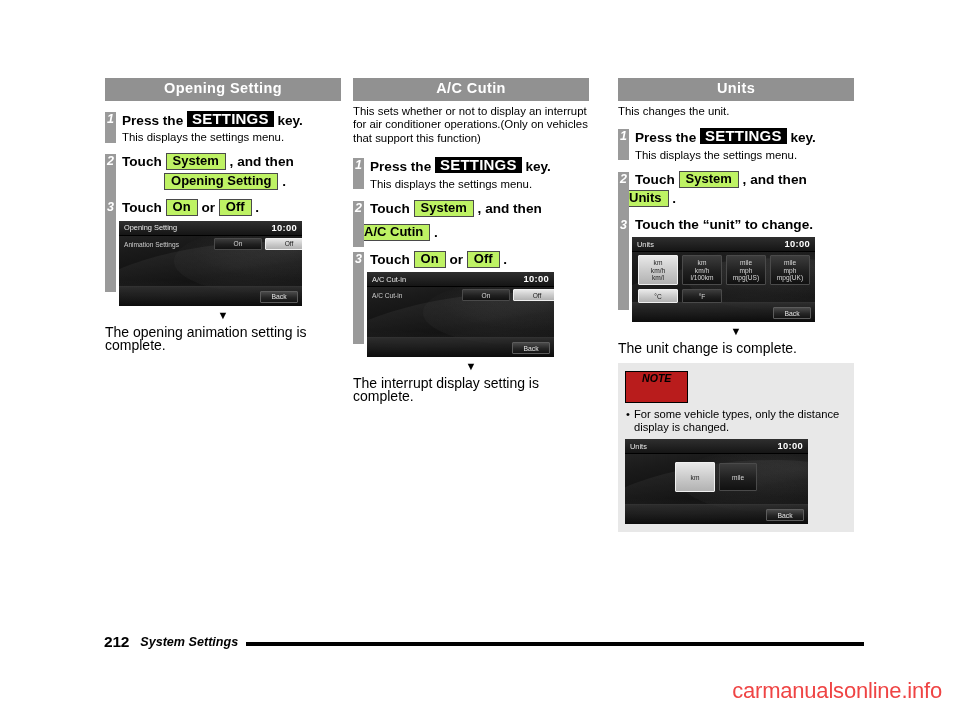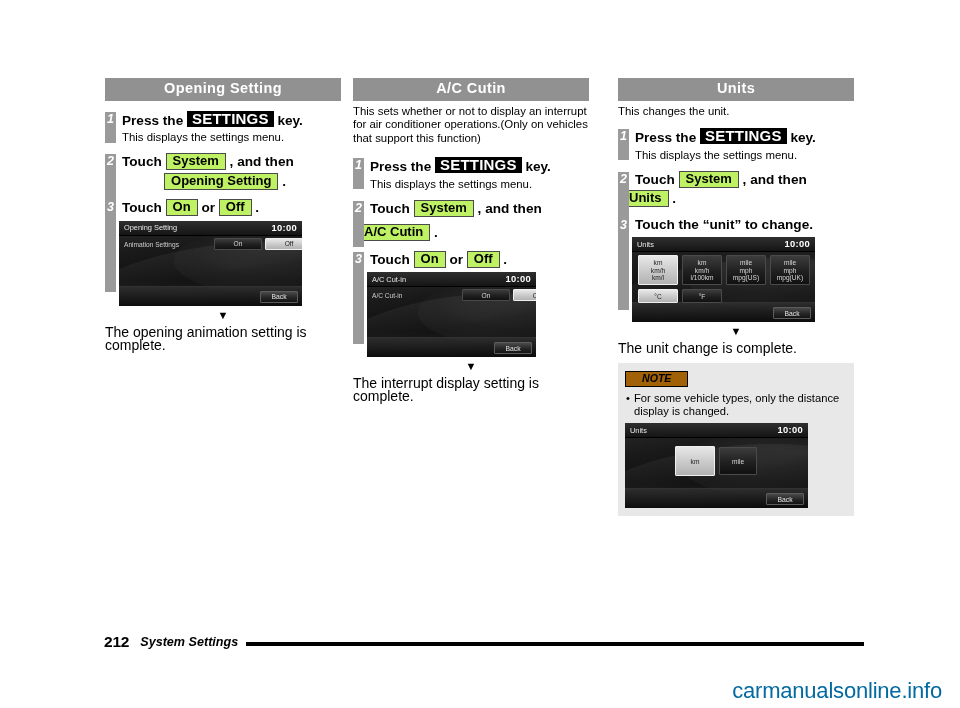--- a/index.html
+++ b/index.html
@@ -243,27 +243,27 @@
   }
 
   
   .note-box {
     margin-top: 8px;
     background: #e8e8e8;
     padding: 5px 7px 8px 7px;
     position: relative;
   }
   .note-tab {
-    background: #a16207;
+    background: #b91c1c;
     border: 1.4px solid #000;
     display: inline-block;
     font-size: 10.6px;
     font-style: italic;
     font-weight: bold;
-    padding: 0px 16px 1px 16px;
+    padding: 0px 16px 17px 16px;
     line-height: 13px;
   }
   .note-text {
     font-size: 11.2px;
     line-height: 13px;
     margin-top: 5px;
     padding-left: 9px;
     position: relative;
   }
   .note-bullet {
@@ -299,21 +299,21 @@
     background: #000;
     margin-left: 8px;
     margin-top: 3px;
   }
 
   .watermark {
     position: absolute;
     right: 18px;
     bottom: 4px;
     font-size: 22px;
-    color: #0369a1;
+    color: #ef4444;
     letter-spacing: -0.2px;
   }
 </style>
 </head>
 <body>
 
 <div class="page">
 
   <div class="col col-1">
     <div class="section-header">Opening Setting</div>
@@ -405,21 +405,21 @@
     <div class="step">
       <div class="step-bar x-tall">3</div>
       <div class="step-title">
         <span>Touch</span>
         <span class="key-gray">On</span>
         <span>or</span>
         <span class="key-gray">Off</span>
         <span>.</span>
       </div>
 
-      <div class="screen" style="width:169px; height:85px; margin-left:-3px;">
+      <div class="screen" style="width:187px; height:85px; margin-left:-3px;">
         <div class="bg"></div>
         <div class="swoosh"></div>
         <div class="swoosh2"></div>
         <div class="screen-topbar">
           <span class="screen-title">A/C Cut-in</span>
           <span class="screen-clock">10:00</span>
         </div>
         <div class="screen-body">
           <div class="screen-bottom-strip"></div>
           <div class="row-label" style="left:5px; top:5px;">A/C Cut-in</div>

